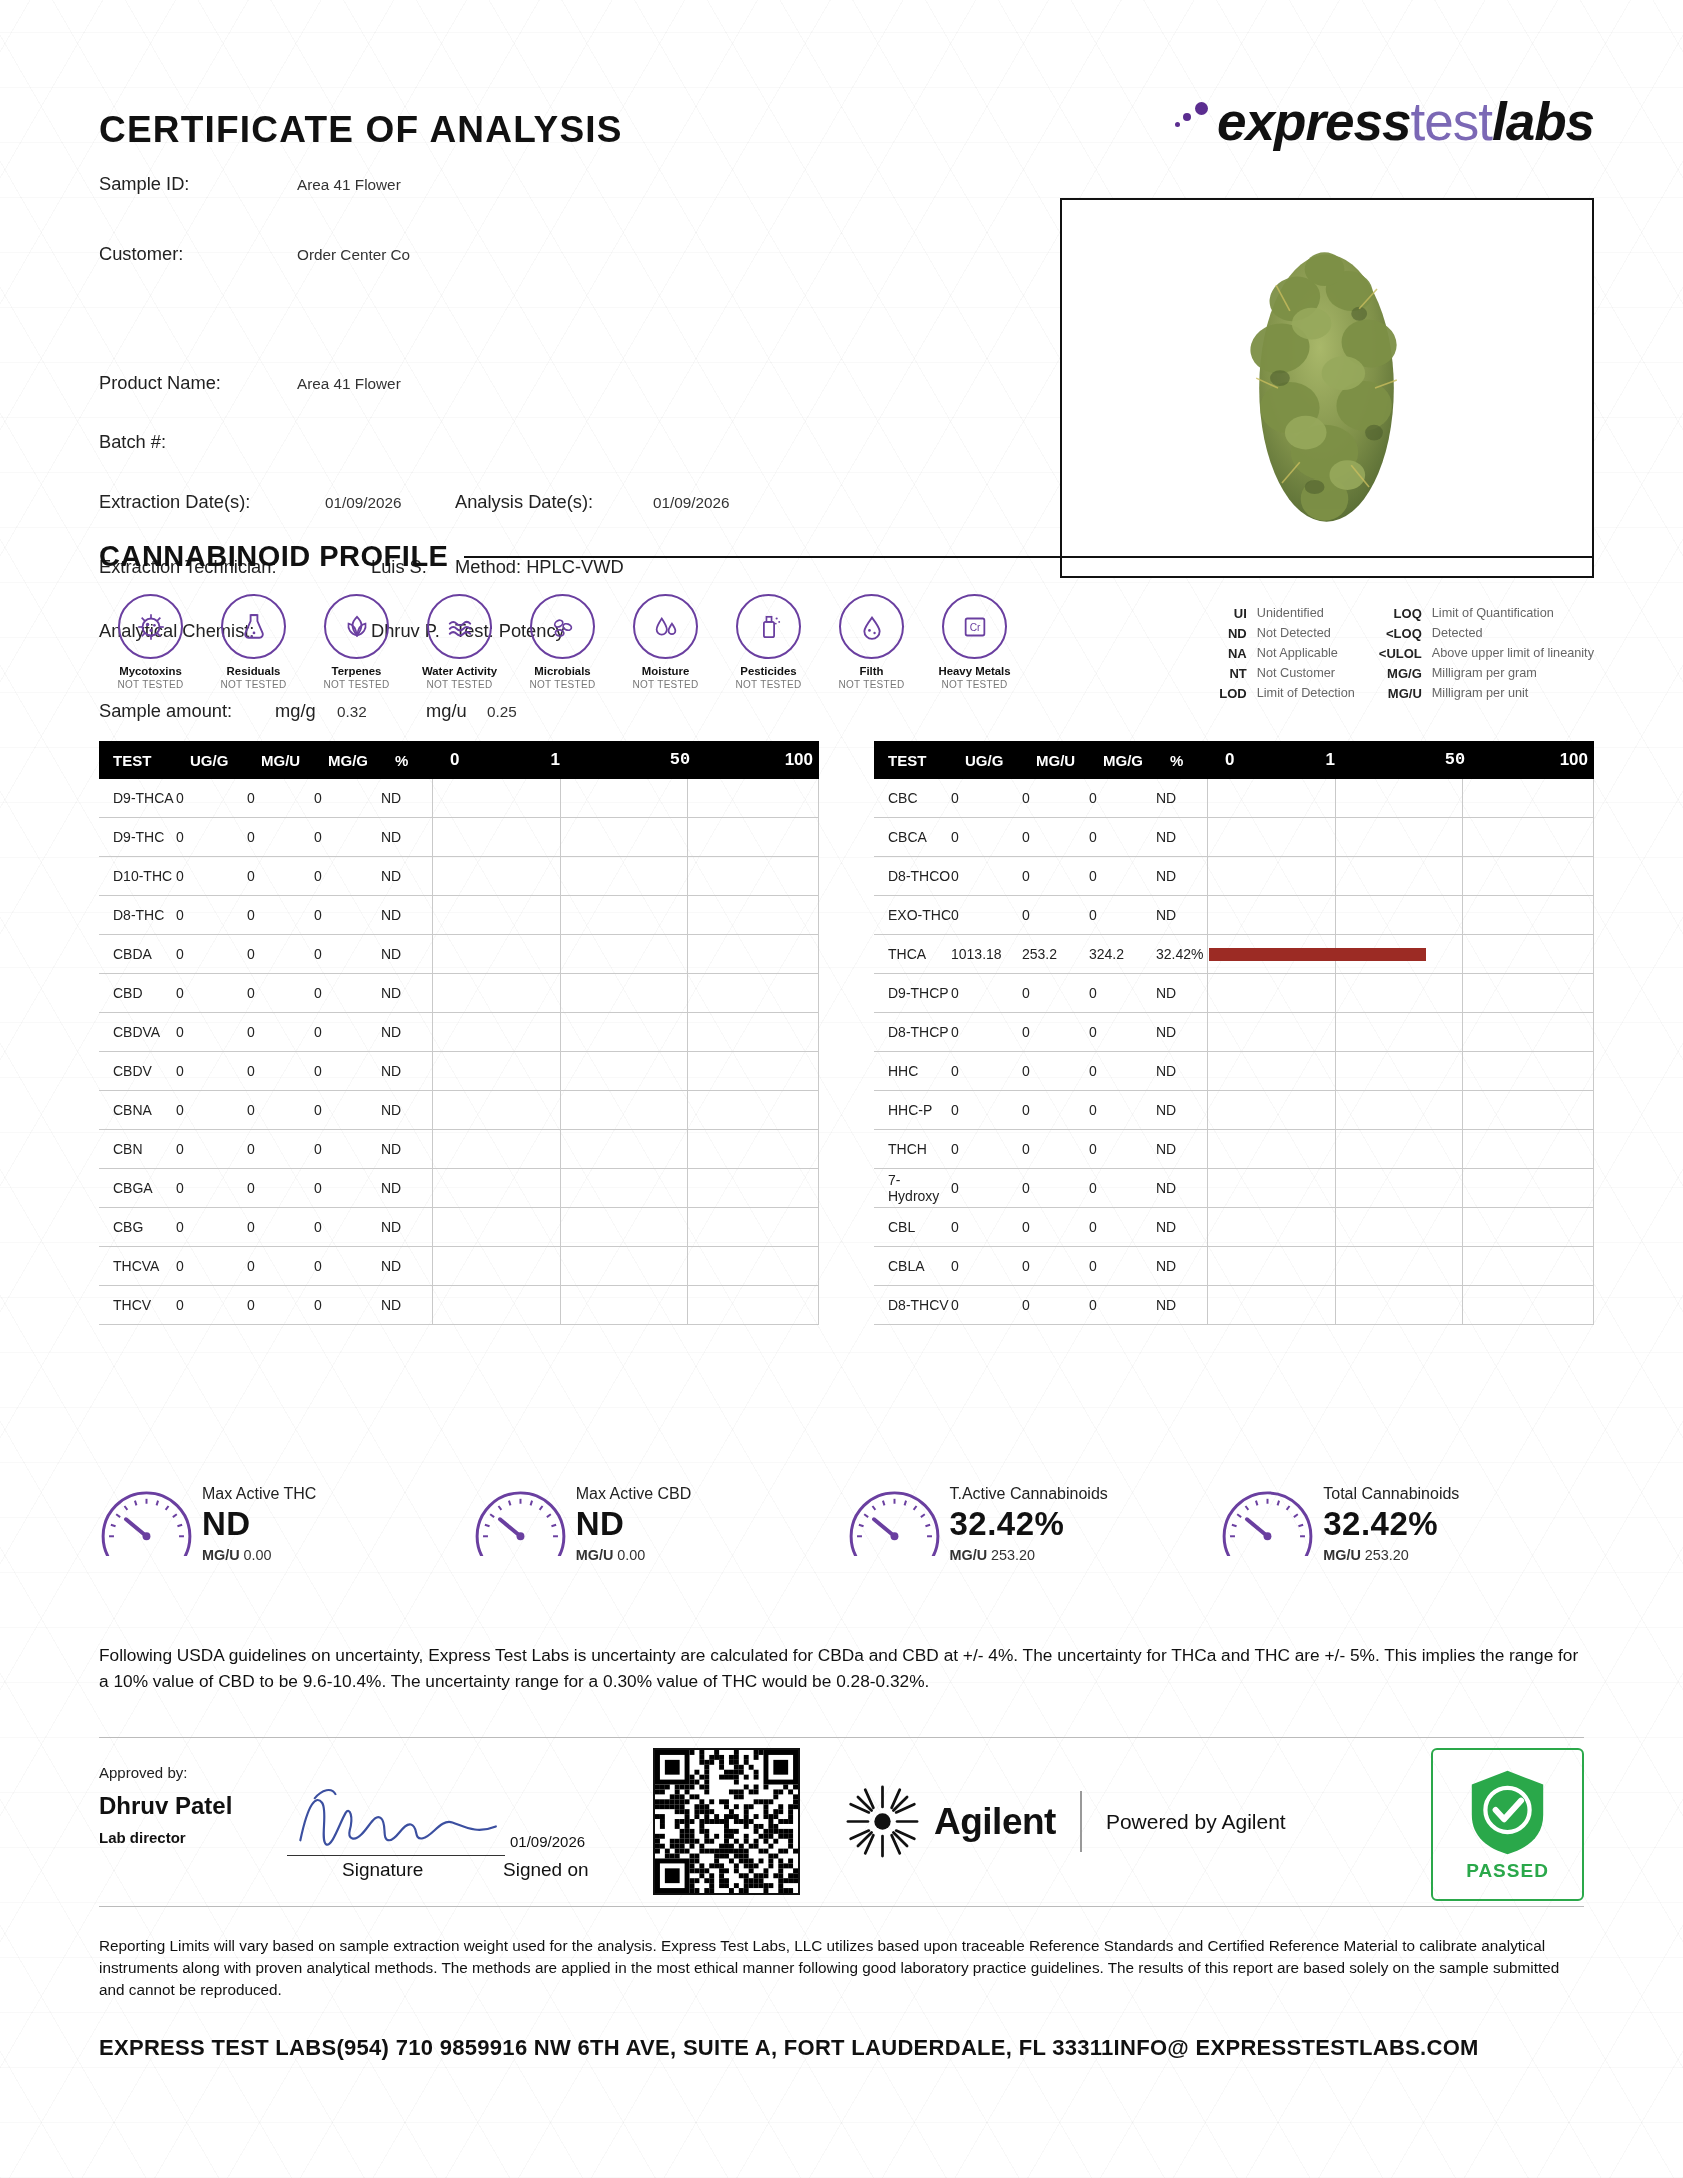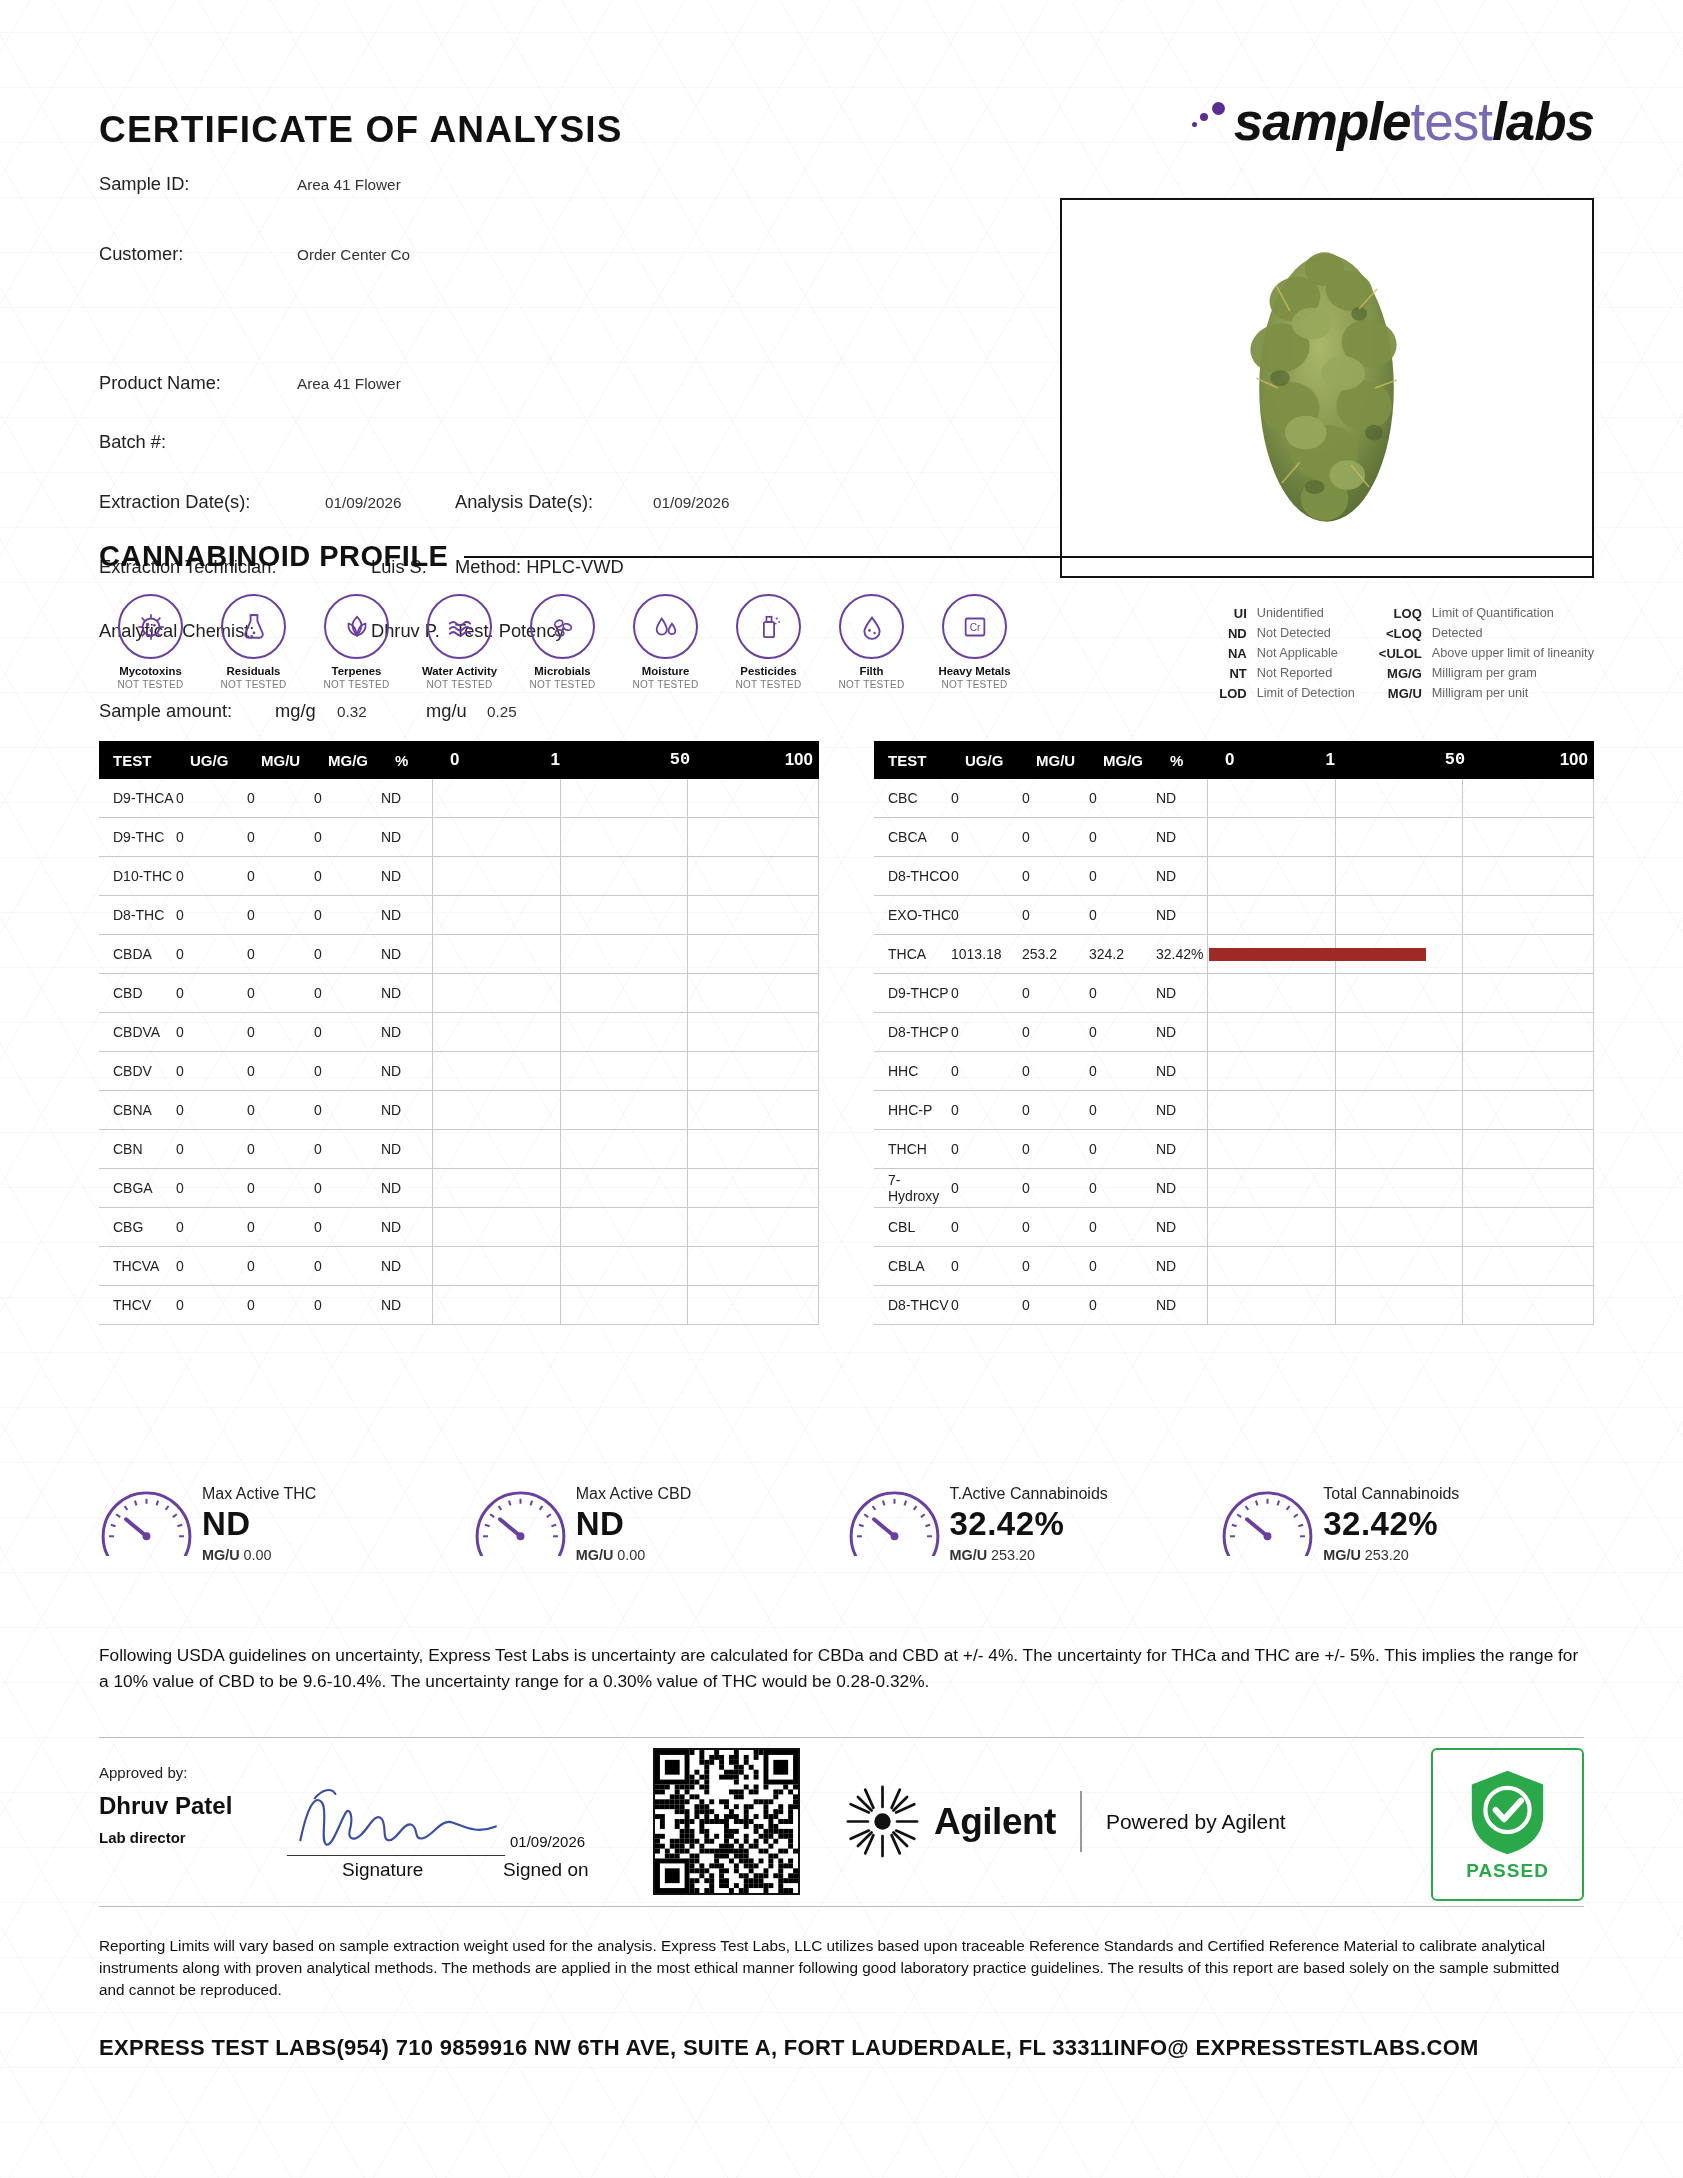--- a/index.html
+++ b/index.html
@@ -231,21 +231,21 @@
   <div class="inner">
 
     <div class="title">CERTIFICATE OF ANALYSIS</div>
 
     <div class="logo">
       <span class="dots">
           <i class="d1"></i>
           <i class="d2"></i>
           <i class="d3"></i>
         </span>
-      <span class="w1">sample</span>
+      <span class="w1">express</span>
       <span class="w2">test</span>
       <span class="w3">labs</span>
     </div>
 
     <div class="meta">
       <div class="row r-sampleid">
         <span class="lbl">Sample ID:</span>
         <span class="val" style="left:198px;">Area 41 Flower</span>
       </div>
       <div class="row r-customer">
@@ -461,21 +461,21 @@
           <div class="legend-row">
             <span class="legend-key">ND</span>
             <span class="legend-txt">Not Detected</span>
           </div>
           <div class="legend-row">
             <span class="legend-key">NA</span>
             <span class="legend-txt">Not Applicable</span>
           </div>
           <div class="legend-row">
             <span class="legend-key">NT</span>
-            <span class="legend-txt">Not Reported</span>
+            <span class="legend-txt">Not Customer</span>
           </div>
           <div class="legend-row">
             <span class="legend-key">LOD</span>
             <span class="legend-txt">Limit of Detection</span>
           </div>
         </div>
       <div class="legend-col wide" id="legend-col2">
           <div class="legend-row">
             <span class="legend-key">LOQ</span>
             <span class="legend-txt">Limit of Quantification</span>

